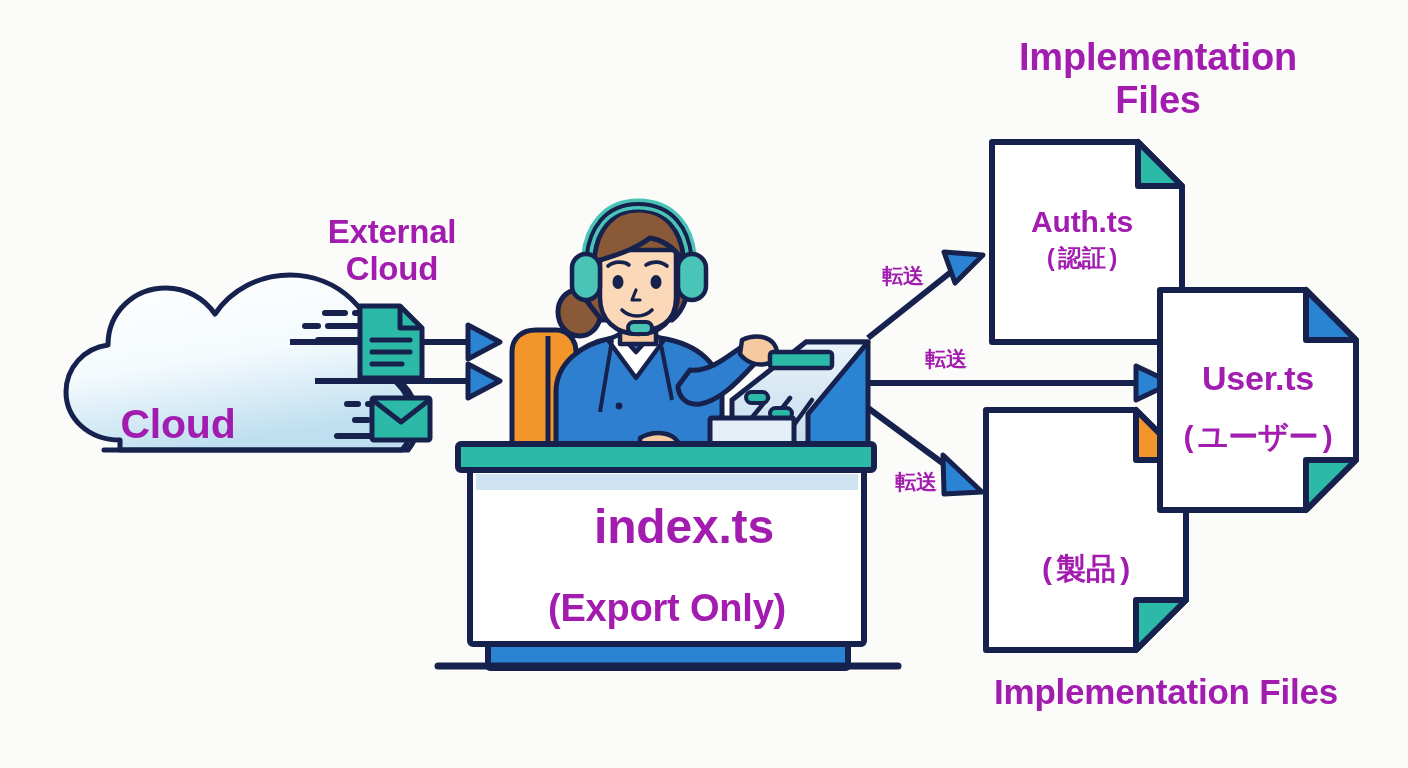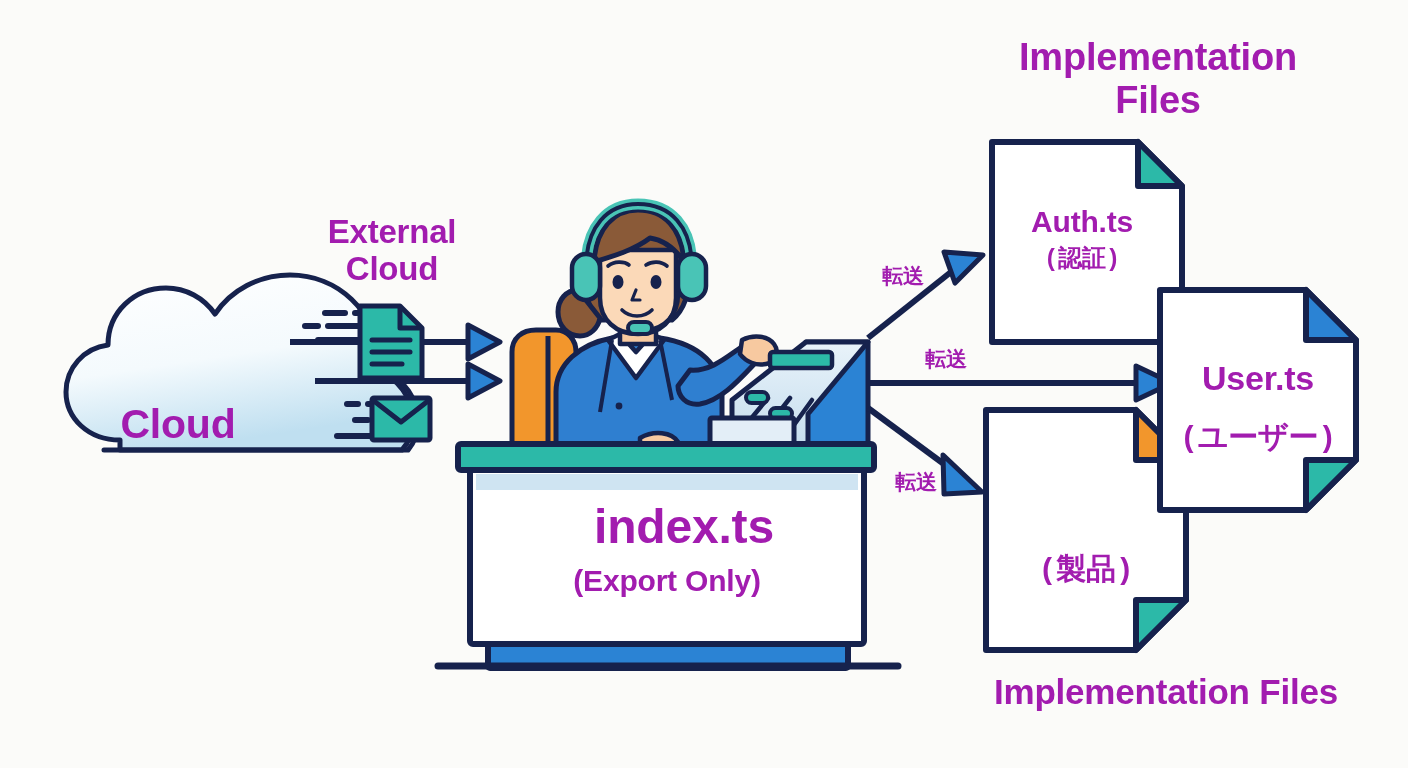--- a/index.html
+++ b/index.html
@@ -32,21 +32,21 @@
     letter-spacing: -0.2px;
   }
   .lbl-center { text-align: center; transform: translateX(-50%); }
   .ja { font-family: Liberation Mono, monospace; font-weight: 700; }
 
   #t-external   { left: 392px;  top: 214px;  font-size: 33px; }
   #t-cloud      { left: 178px;  top: 358px;  font-size: 41px; margin-top: 44px; }
   #t-impl-top   { left: 1158px; top: 36px;   font-size: 38px; }
   #t-impl-bot   { left: 1166px; top: 672px;  font-size: 35px; }
   #t-deskname   { left: 684px;  top: 500px;  font-size: 48px; }
-  #t-deskname2  { left: 667px;  top: 564px;  font-size: 30px; }
+  #t-deskname2  { left: 667px;  top: 587px;  font-size: 38px; }
   #t-auth       { left: 1082px; top: 205px;  font-size: 30px; }
   #t-auth2      { left: 1082px; top: 247px;  font-size: 24px; }
   #t-user       { left: 1258px; top: 359px;  font-size: 34px; }
   #t-user2      { left: 1258px; top: 423px;  font-size: 30px; text-align: right; }
   #t-prod       { left: 1086px; top: 513px;  font-size: 34px; }
   #t-prod2      { left: 1086px; top: 555px;  font-size: 30px; }
   #t-f1         { left: 903px;  top: 266px;  font-size: 21px; }
   #t-f2         { left: 946px;  top: 349px;  font-size: 21px; }
   #t-f3         { left: 916px;  top: 472px;  font-size: 21px; }
 </style>

